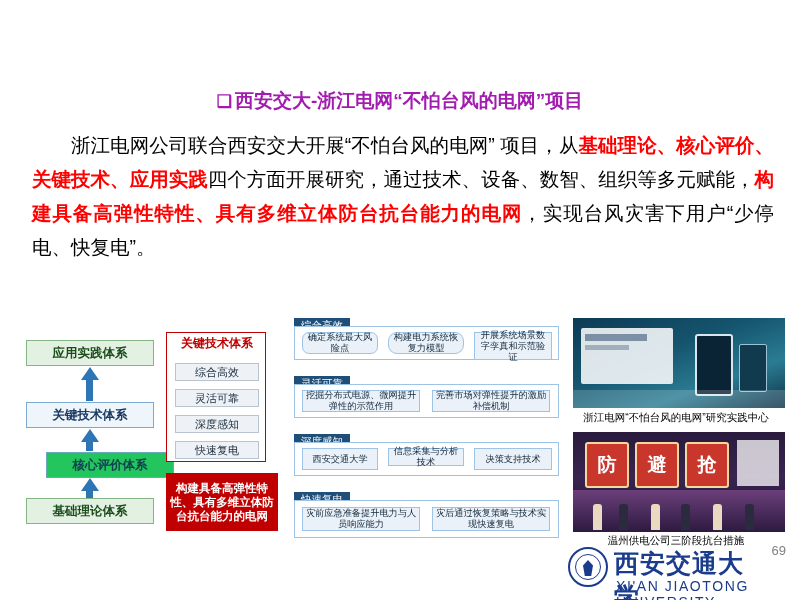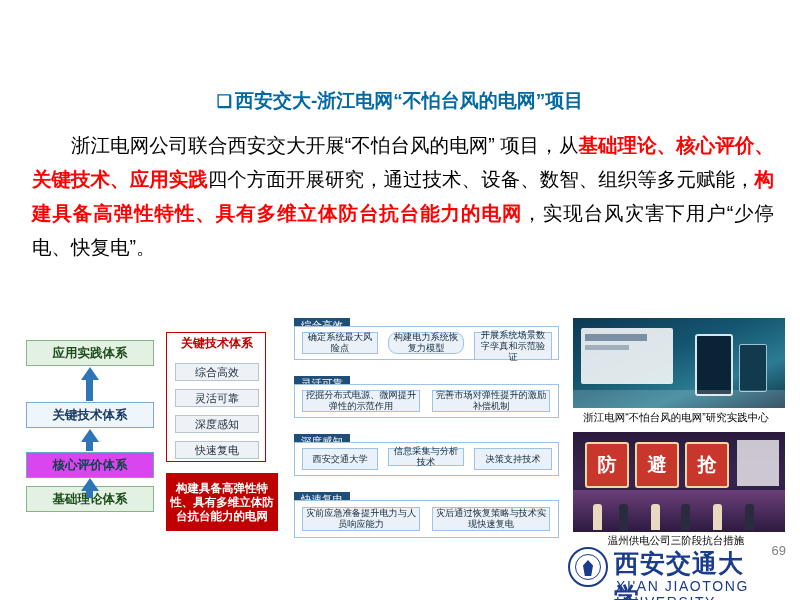--- a/index.html
+++ b/index.html
@@ -32,21 +32,21 @@
     color: #1f9c3f;
     letter-spacing: 1px;
   }
   .subtitle {
     position: absolute;
     left: 0; top: 88px;
     width: 800px;
     text-align: center;
     font-size: 19px;
     font-weight: bold;
-    color: #0369a1;
+    color: #a21caf;
   }
   .subtitle .sq {
     font-size: 17px;
     margin-right: 3px;
   }
   
   .body-text {
     position: absolute;
     left: 32px;
     top: 128px;
@@ -83,23 +83,24 @@
     align-items: center;
     justify-content: center;
     box-sizing: border-box;
   }
   .left-box.green {
     background: #e3f1e3;
     border-color: #85b585;
     color: #1d4d1d;
   }
   .left-box.teal {
-    background: #d946ef;
+    background: #22c55e;
     border-color: #6aa8bb;
     color: #12424f;
+    margin-left: 20px;
   }
   .arrow-up {
     position: absolute;
     width: 0; height: 0;
     border-left: 9px solid transparent;
     border-right: 9px solid transparent;
     border-bottom: 13px solid #2e75b6;
   }
   .arrow-stem {
     position: absolute;
@@ -341,21 +342,21 @@
 
     <div class="left-box green" style="left:8px; top:22px;">
       <span>应用实践体系</span>
     </div>
     <div class="left-box" style="left:8px; top:84px;">
       <span>关键技术体系</span>
     </div>
     <div class="left-box teal" style="left:8px; top:134px;">
       <span>核心评价体系</span>
     </div>
-    <div class="left-box green" style="left:8px; top:168px;text-align:center;">
+    <div class="left-box green" style="left:8px; top:180px;text-align:center;">
       <span>基础理论体系</span>
     </div>
 
     <div class="arrow-stem" style="left:68px; top:61px; height:22px;"></div>
     <div class="arrow-up" style="left:63px; top:49px;"></div>
     <div class="arrow-stem" style="left:68px; top:123px; height:10px;"></div>
     <div class="arrow-up" style="left:63px; top:111px;"></div>
     <div class="arrow-stem" style="left:68px; top:172px; height:8px;"></div>
     <div class="arrow-up" style="left:63px; top:160px;"></div>
 
@@ -365,21 +366,21 @@
       <div class="kt-item" style="top:56px;">灵活可靠</div>
       <div class="kt-item" style="top:82px;">深度感知</div>
       <div class="kt-item" style="top:108px;">快速复电</div>
     </div>
 
     <div class="redbox">构建具备高弹性特性、具有多维立体防台抗台能力的电网</div>
 
     <div class="grp" style="left:276px; top:0px; width:265px; height:42px;">
       <div class="grp-tag">综合高效</div>
       <div class="grp-frame" style="width:265px; height:34px;"></div>
-      <div class="cell" style="left:8px;  top:14px; width:76px; height:22px;">确定系统最大风险点</div>
+      <div class="cell" style="left:8px;  top:14px; width:76px; height:22px;border-radius:7px;">确定系统最大风险点</div>
       <div class="cell" style="left:94px; top:14px; width:76px; height:22px;border-radius:9px;">构建电力系统恢复力模型</div>
       <div class="cell" style="left:180px;top:14px; width:78px; height:28px;">开展系统场景数字孪真和示范验证</div>
     </div>
 
     <div class="grp" style="left:276px; top:58px; width:265px; height:42px;">
       <div class="grp-tag">灵活可靠</div>
       <div class="grp-frame" style="width:265px; height:34px;"></div>
       <div class="cell" style="left:8px;  top:14px; width:118px; height:22px;">挖掘分布式电源、微网提升弹性的示范作用</div>
       <div class="cell" style="left:138px;top:14px; width:118px; height:22px;">完善市场对弹性提升的激励补偿机制</div>
     </div>

